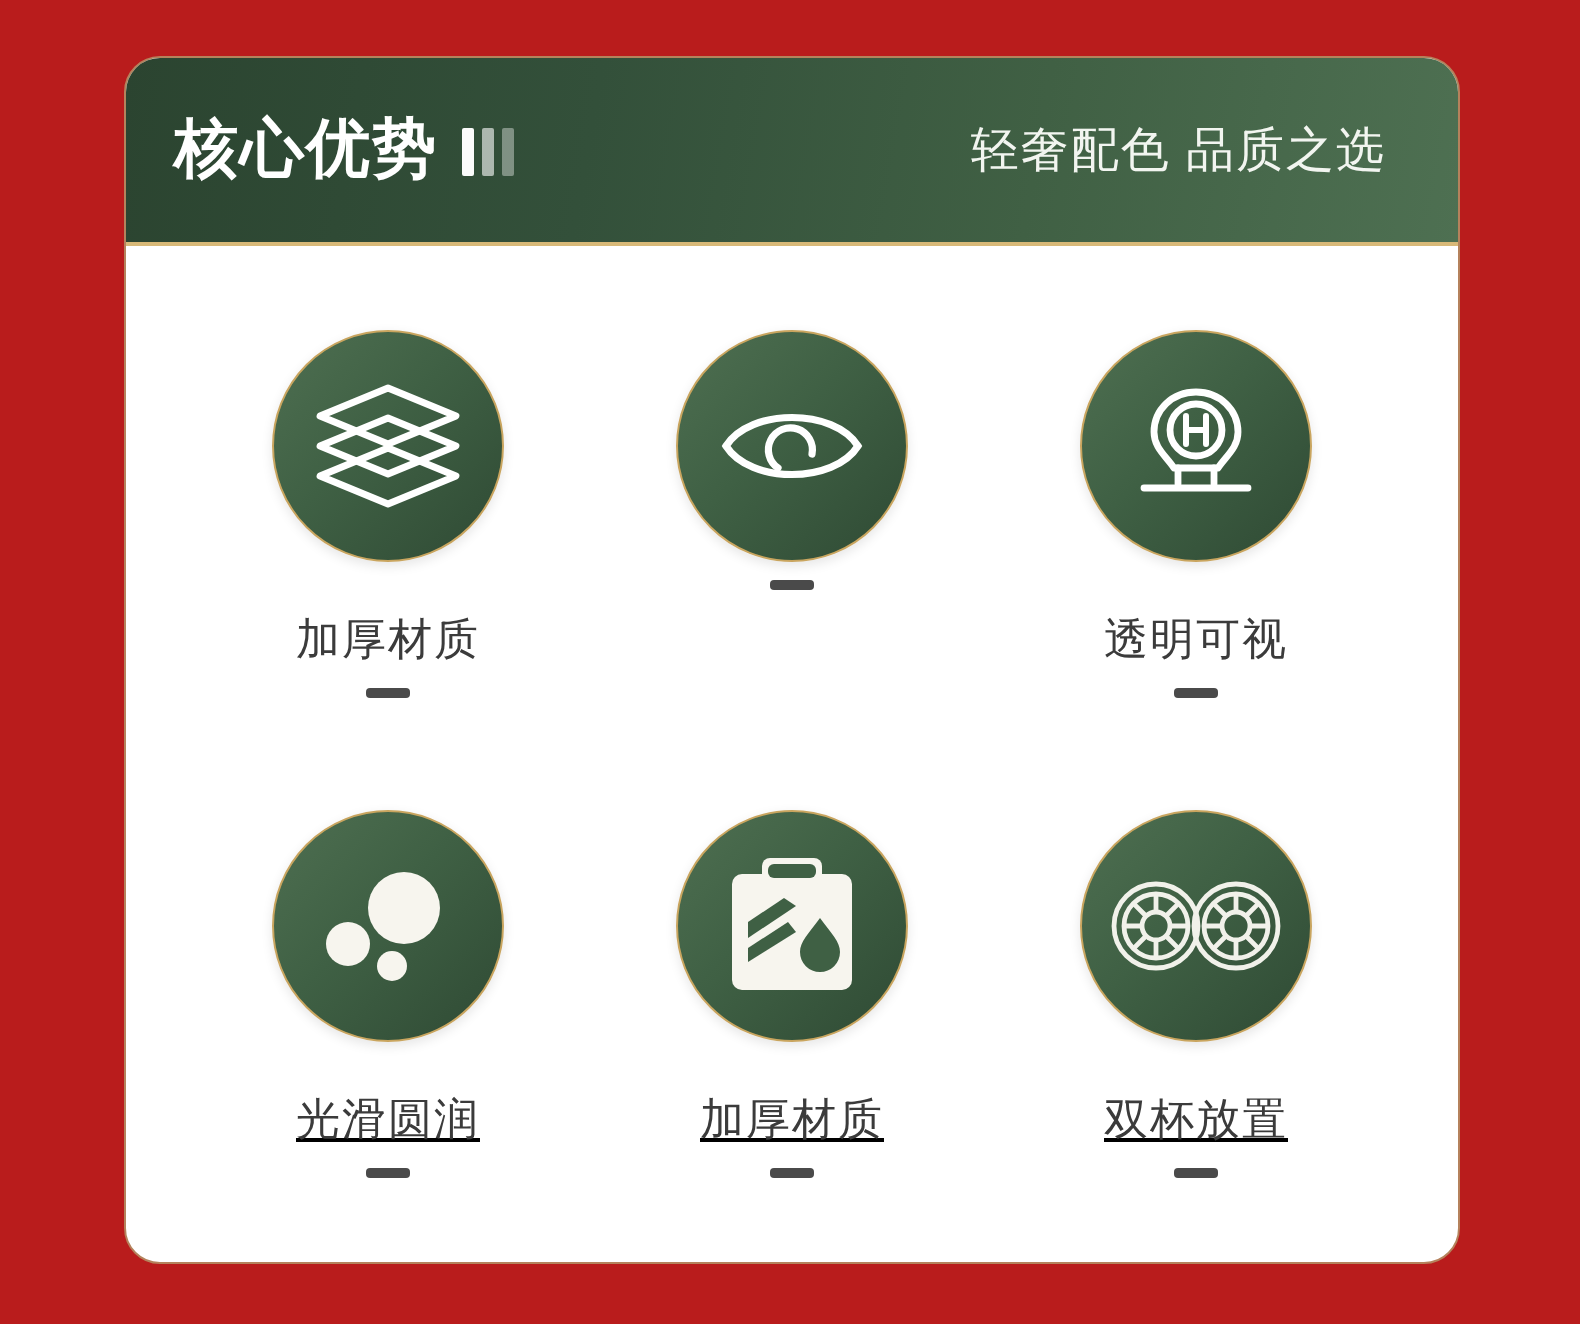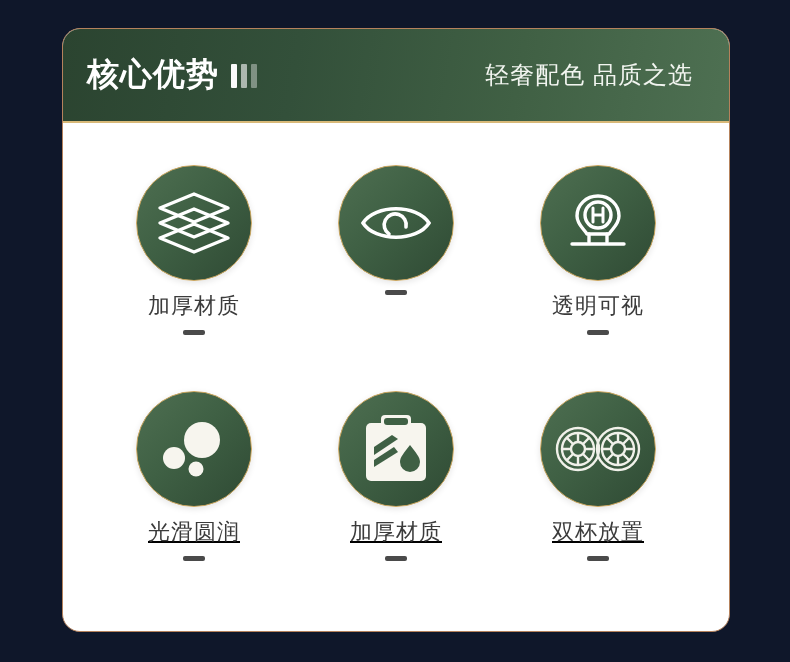--- a/index.html
+++ b/index.html
@@ -11,21 +11,21 @@
     width: 790px;
     height: 662px;
     font-family: "Liberation Sans", "DejaVu Sans", sans-serif;
     -webkit-font-smoothing: antialiased;
   }
 
   .page {
     position: relative;
     width: 790px;
     height: 662px;
-    background: #0f172a;
+    background: #b91c1c;
     overflow: hidden;
   }
 
   
   .card {
     position: absolute;
     left: 62px;
     top: 28px;
     width: 668px;
     height: 604px;
@@ -116,21 +116,21 @@
     border: 1.5px solid #c9a55f;
     display: flex;
     align-items: center;
     justify-content: center;
     box-shadow: 0 2px 6px rgba(0,0,0,0.10);
     box-sizing: border-box;
   }
   .icon-circle svg { display: block; }
 
   .feature-label {
-    margin-top: 10px;
+    margin-top: 24px;
     font-size: 22px;
     color: #3b3b3b;
     letter-spacing: 1px;
     white-space: nowrap;
   }
 
   .label-dash {
     margin-top: 9px;
     width: 22px;
     height: 5px;

